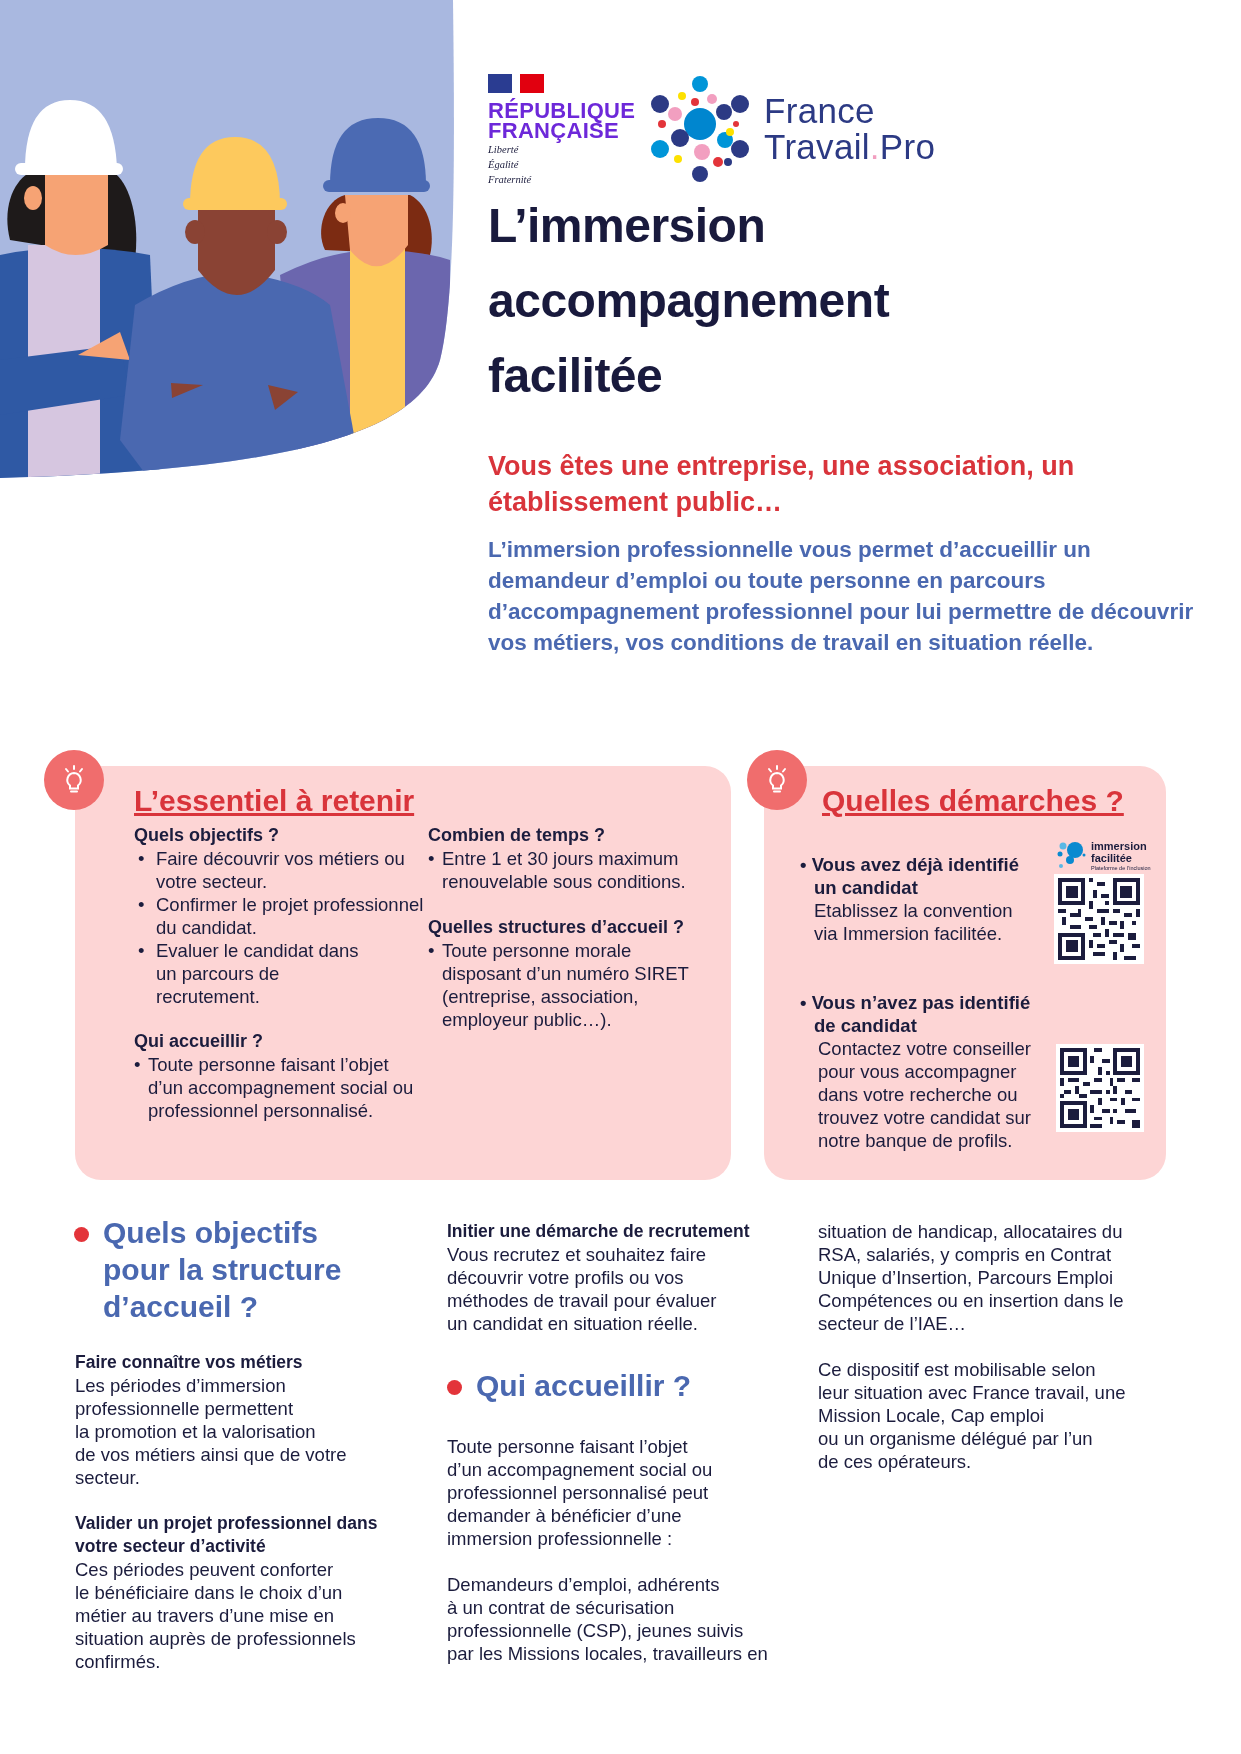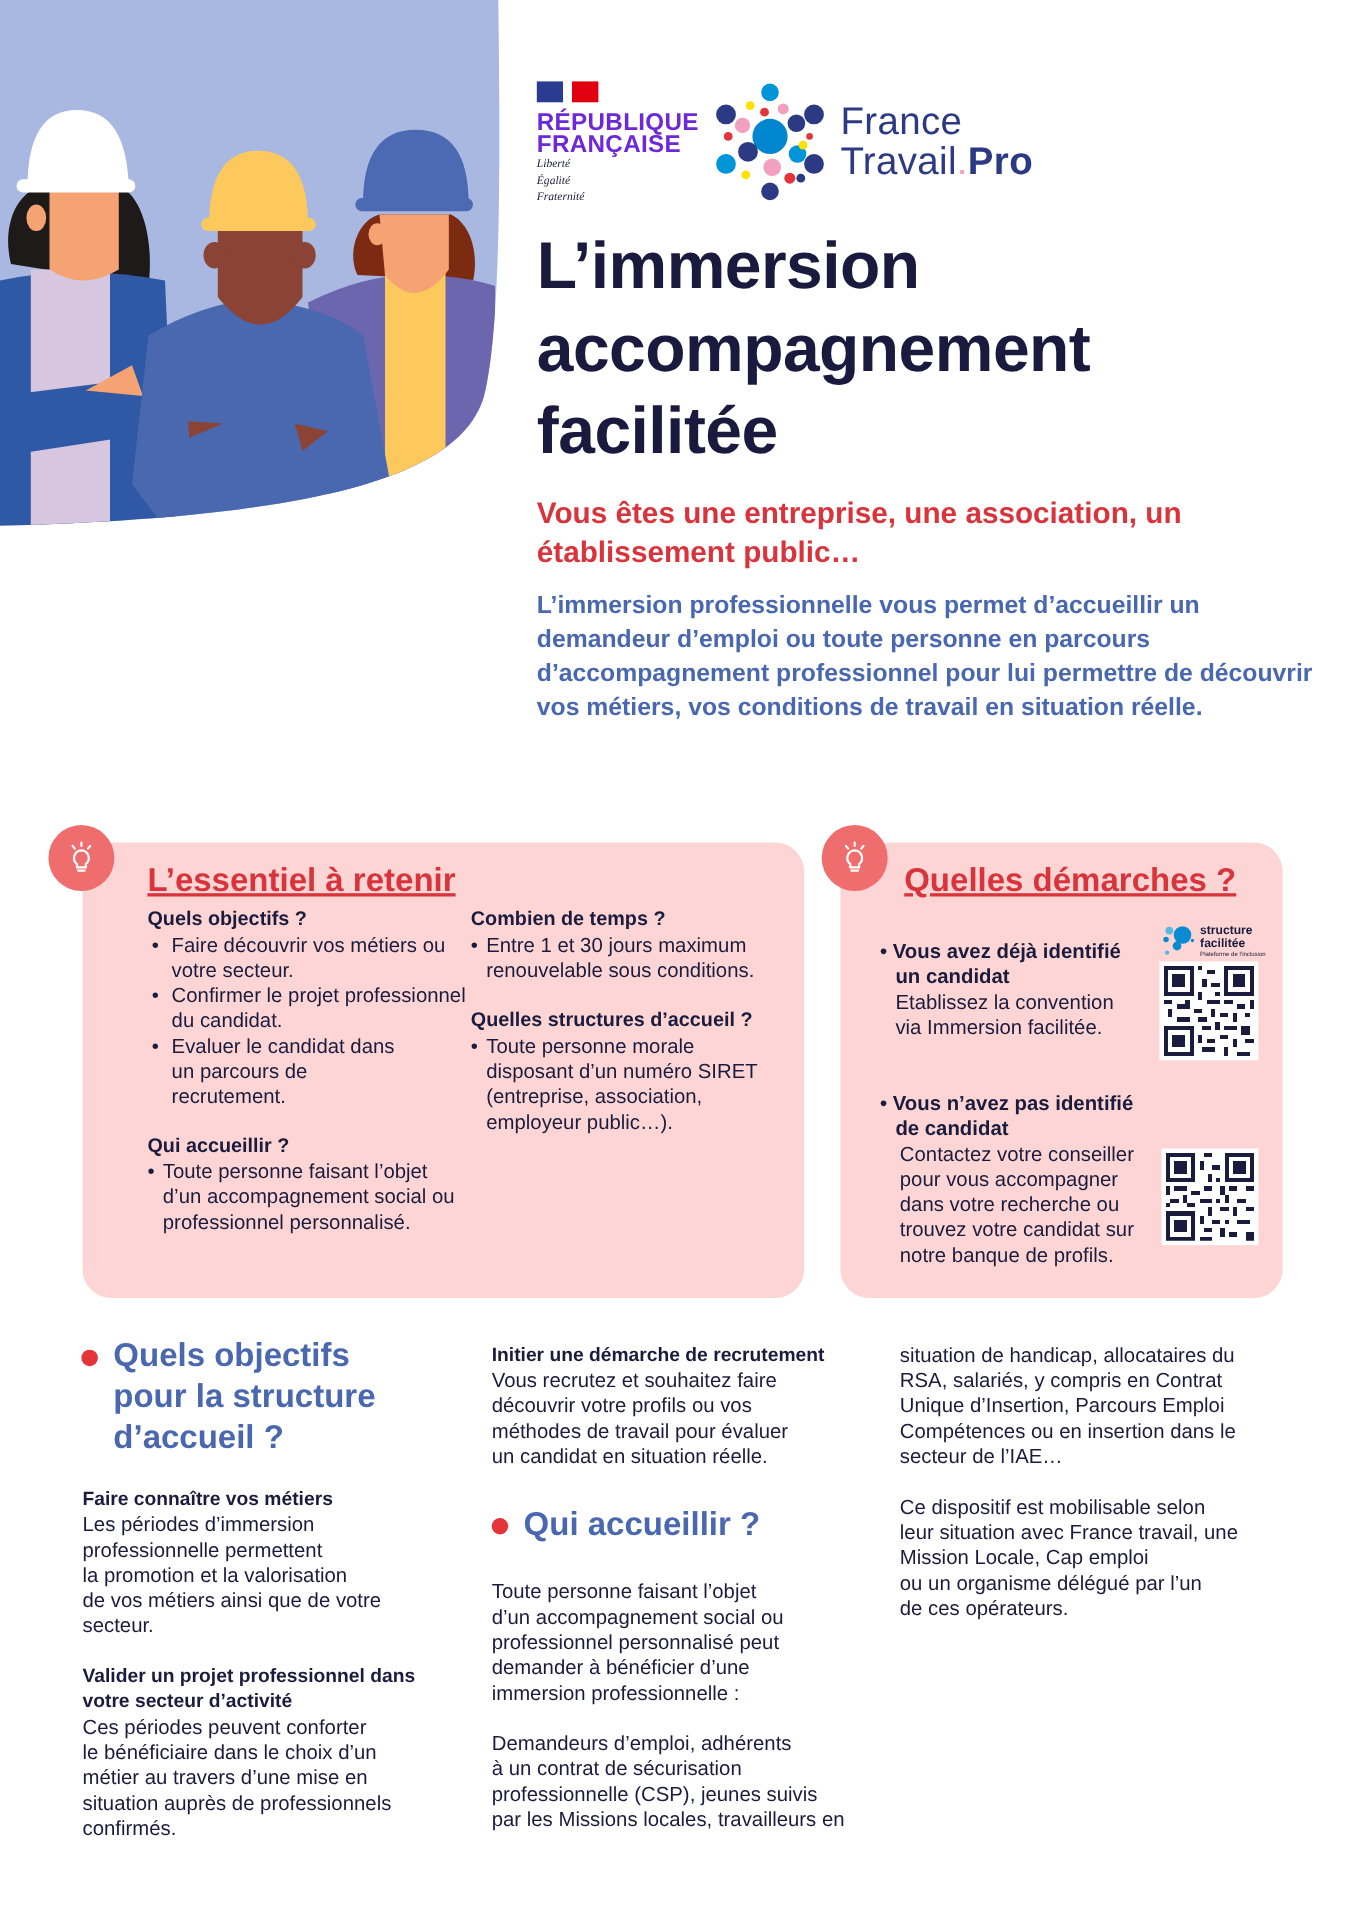--- a/index.html
+++ b/index.html
@@ -12,24 +12,24 @@
   .rf-flag { display: flex; width: 56px; height: 19px; margin-bottom: 8px; }
   .rf-flag .b { width: 24px; background: #2a3c91; }
   .rf-flag .w { width: 8px; background: #fff; }
   .rf-flag .r { width: 24px; background: #e1000f; }
   .rf-name { font-weight: 700; font-size: 22px; line-height: 20px; color: #6d28d9; letter-spacing: 0.3px; }
   .rf-motto { font-family: "Liberation Serif", "DejaVu Serif", serif; font-style: italic; font-size: 10.5px; line-height: 12px; color: #1b1c3d; margin-top: 3px; }
 
   .logo-ft { position: absolute; left: 650px; top: 74px; display: flex; align-items: center; }
   .ft-dots { width: 100px; height: 110px; }
   .ft-text { margin-left: 14px; font-size: 35px; line-height: 36px; color: #2c3a84; font-weight: 400; letter-spacing: 0.3px; }
-  .ft-text .pro { font-weight: 700; }
+  .ft-text .pro { font-weight: 400; }
   .ft-text .dot { color: #f29fc0; }
 
-  .title { position: absolute; left: 488px; top: 204px; font-size: 60px; line-height: 75px; font-weight: 700; color: #191a3d; letter-spacing: -0.5px; }
+  .title { position: absolute; left: 488px; top: 188px; font-size: 48px; line-height: 75px; font-weight: 700; color: #191a3d; letter-spacing: -0.5px; }
 
   .subtitle { position: absolute; left: 488px; top: 448px; width: 720px; font-size: 27px; line-height: 36px; font-weight: 700; color: #d9343b; }
   .lead { position: absolute; left: 488px; top: 534px; width: 720px; font-size: 22.5px; line-height: 31px; font-weight: 700; color: #4a68b0; }
 
   .card { position: absolute; background: #fdd5d5; border-radius: 26px; }
   .card-ess { left: 75px; top: 766px; width: 656px; height: 414px; }
   .card-dem { left: 764px; top: 766px; width: 402px; height: 414px; }
   .bulb { position: absolute; width: 60px; height: 60px; border-radius: 50%; background: #f06d6d; display: flex; align-items: center; justify-content: center; }
   .bulb svg { width: 34px; height: 34px; }
   .bulb-ess { left: 44px; top: 750px; }
@@ -222,21 +222,21 @@
 <div class="immfac" style="left:1057px; top:840px;">
   <svg width="30" height="30" viewBox="0 0 30 30">
       <circle cx="18" cy="10" r="8" fill="#0a8ad0"></circle>
       <circle cx="6" cy="6" r="3.5" fill="#5ab8e5"></circle>
       <circle cx="3" cy="14" r="2.5" fill="#0a8ad0"></circle>
       <circle cx="13" cy="20" r="4" fill="#0a8ad0"></circle>
       <circle cx="27" cy="15" r="1.5" fill="#0a8ad0"></circle>
       <circle cx="4" cy="26" r="2" fill="#5ab8e5"></circle>
     </svg>
   <div style="margin-left:4px;">
-    <div class="t1">structure</div>
+    <div class="t1">immersion</div>
     <div class="t1">facilitée</div>
     <div class="t2">Plateforme de l’inclusion</div>
   </div>
 </div>
 <div class="qr" style="left:1054px; top:874px;">
   <svg width="82" height="82" viewBox="0 0 21 21" shape-rendering="crispEdges">
     <rect width="21" height="21" fill="#fff"></rect>
     <g fill="#1b1c3d">
       <path d="M0 0h7v7H0z M1 1v5h5V1z M2 2h3v3H2z"></path>
       <path d="M14 0h7v7h-7z M15 1v5h5V1z M16 2h3v3h-3z"></path>

